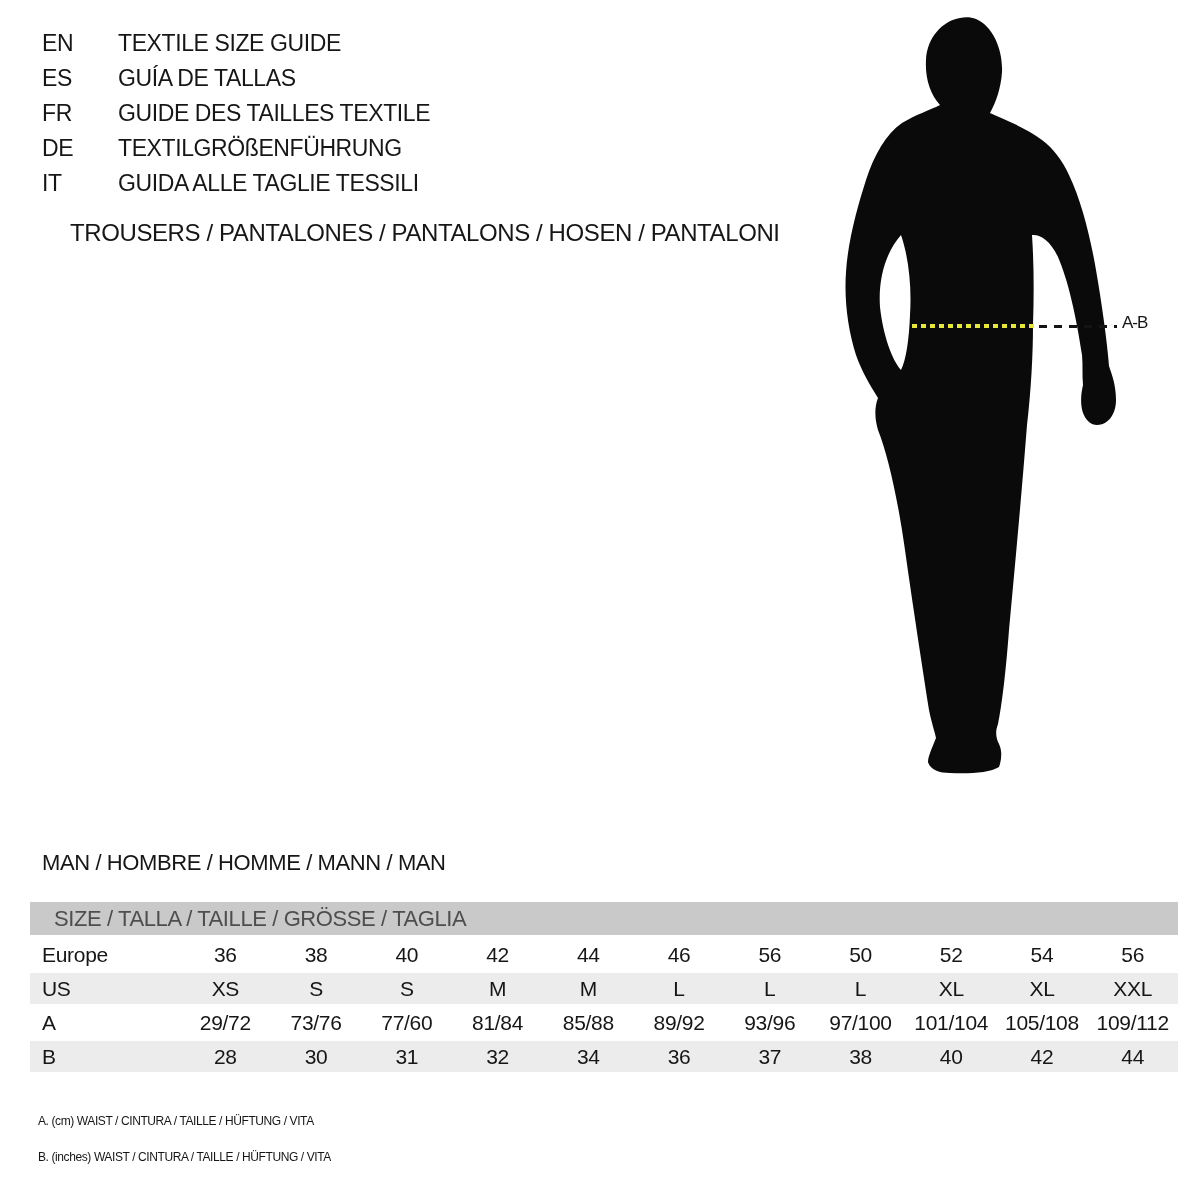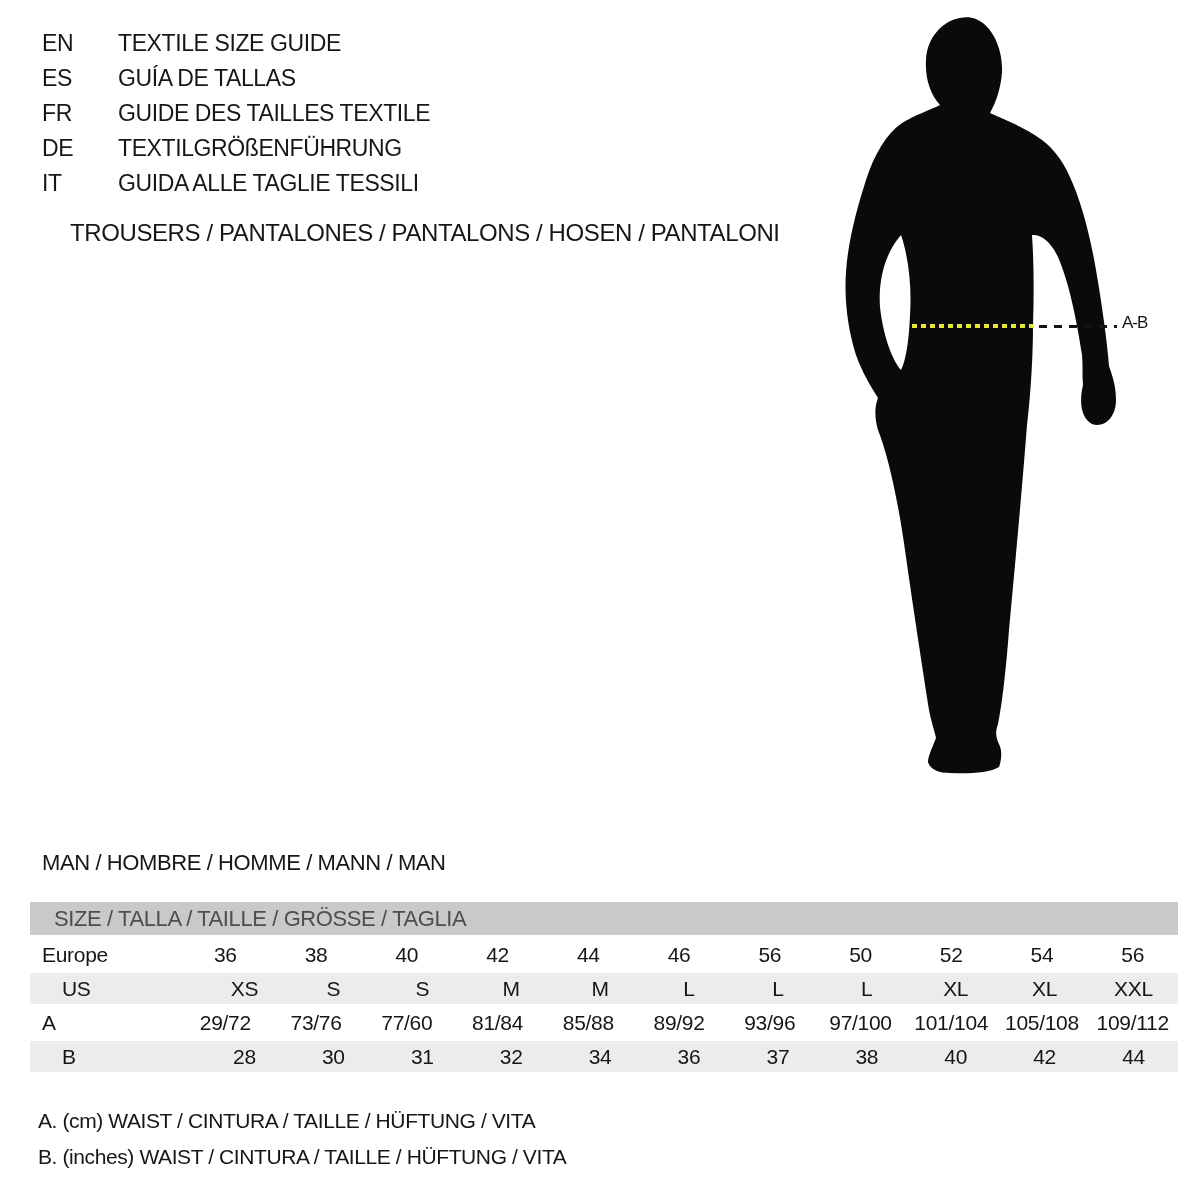--- a/index.html
+++ b/index.html
@@ -24,26 +24,26 @@
       background:repeating-linear-gradient(90deg,#141414 0 8px,rgba(0,0,0,0) 8px 15px);}
   .measure-label{position:absolute;left:1122px;top:313px;font-size:17px;letter-spacing:-1px;}
 
   
   .size-table{position:absolute;left:30px;top:902px;width:1148px;}
   .thead{height:33px;background:#c9c9c9;color:#4e4e4e;font-size:22px;letter-spacing:-0.4px;
          display:flex;align-items:center;padding-left:24px;box-sizing:border-box;margin-bottom:1px;}
   .trow{display:flex;align-items:center;font-size:21px;letter-spacing:-0.3px;}
   .trow.stripe{background:#ececec;}
   .trow.h-tall{height:37px;}
-  .trow.h-short{height:31px;padding-left:20px;}
+  .trow.h-short{height:31px;}
   .tlabel{width:150px;padding-left:12px;box-sizing:border-box;}
   .tcell{flex:1;text-align:center;}
 
   
-  .footnotes{position:absolute;left:38px;top:1103px;font-size:21px;line-height:36px;letter-spacing:-0.4px;}
+  .footnotes{position:absolute;left:38px;top:1103px;font-size:12px;line-height:36px;letter-spacing:-0.4px;}
 </style>
 </head>
 <body>
 
 <div class="page">
 
   <div class="lang-list">
     <div class="lang-row">
       <span class="lang-code">EN</span>
       <span class="lang-label">TEXTILE SIZE GUIDE</span>

